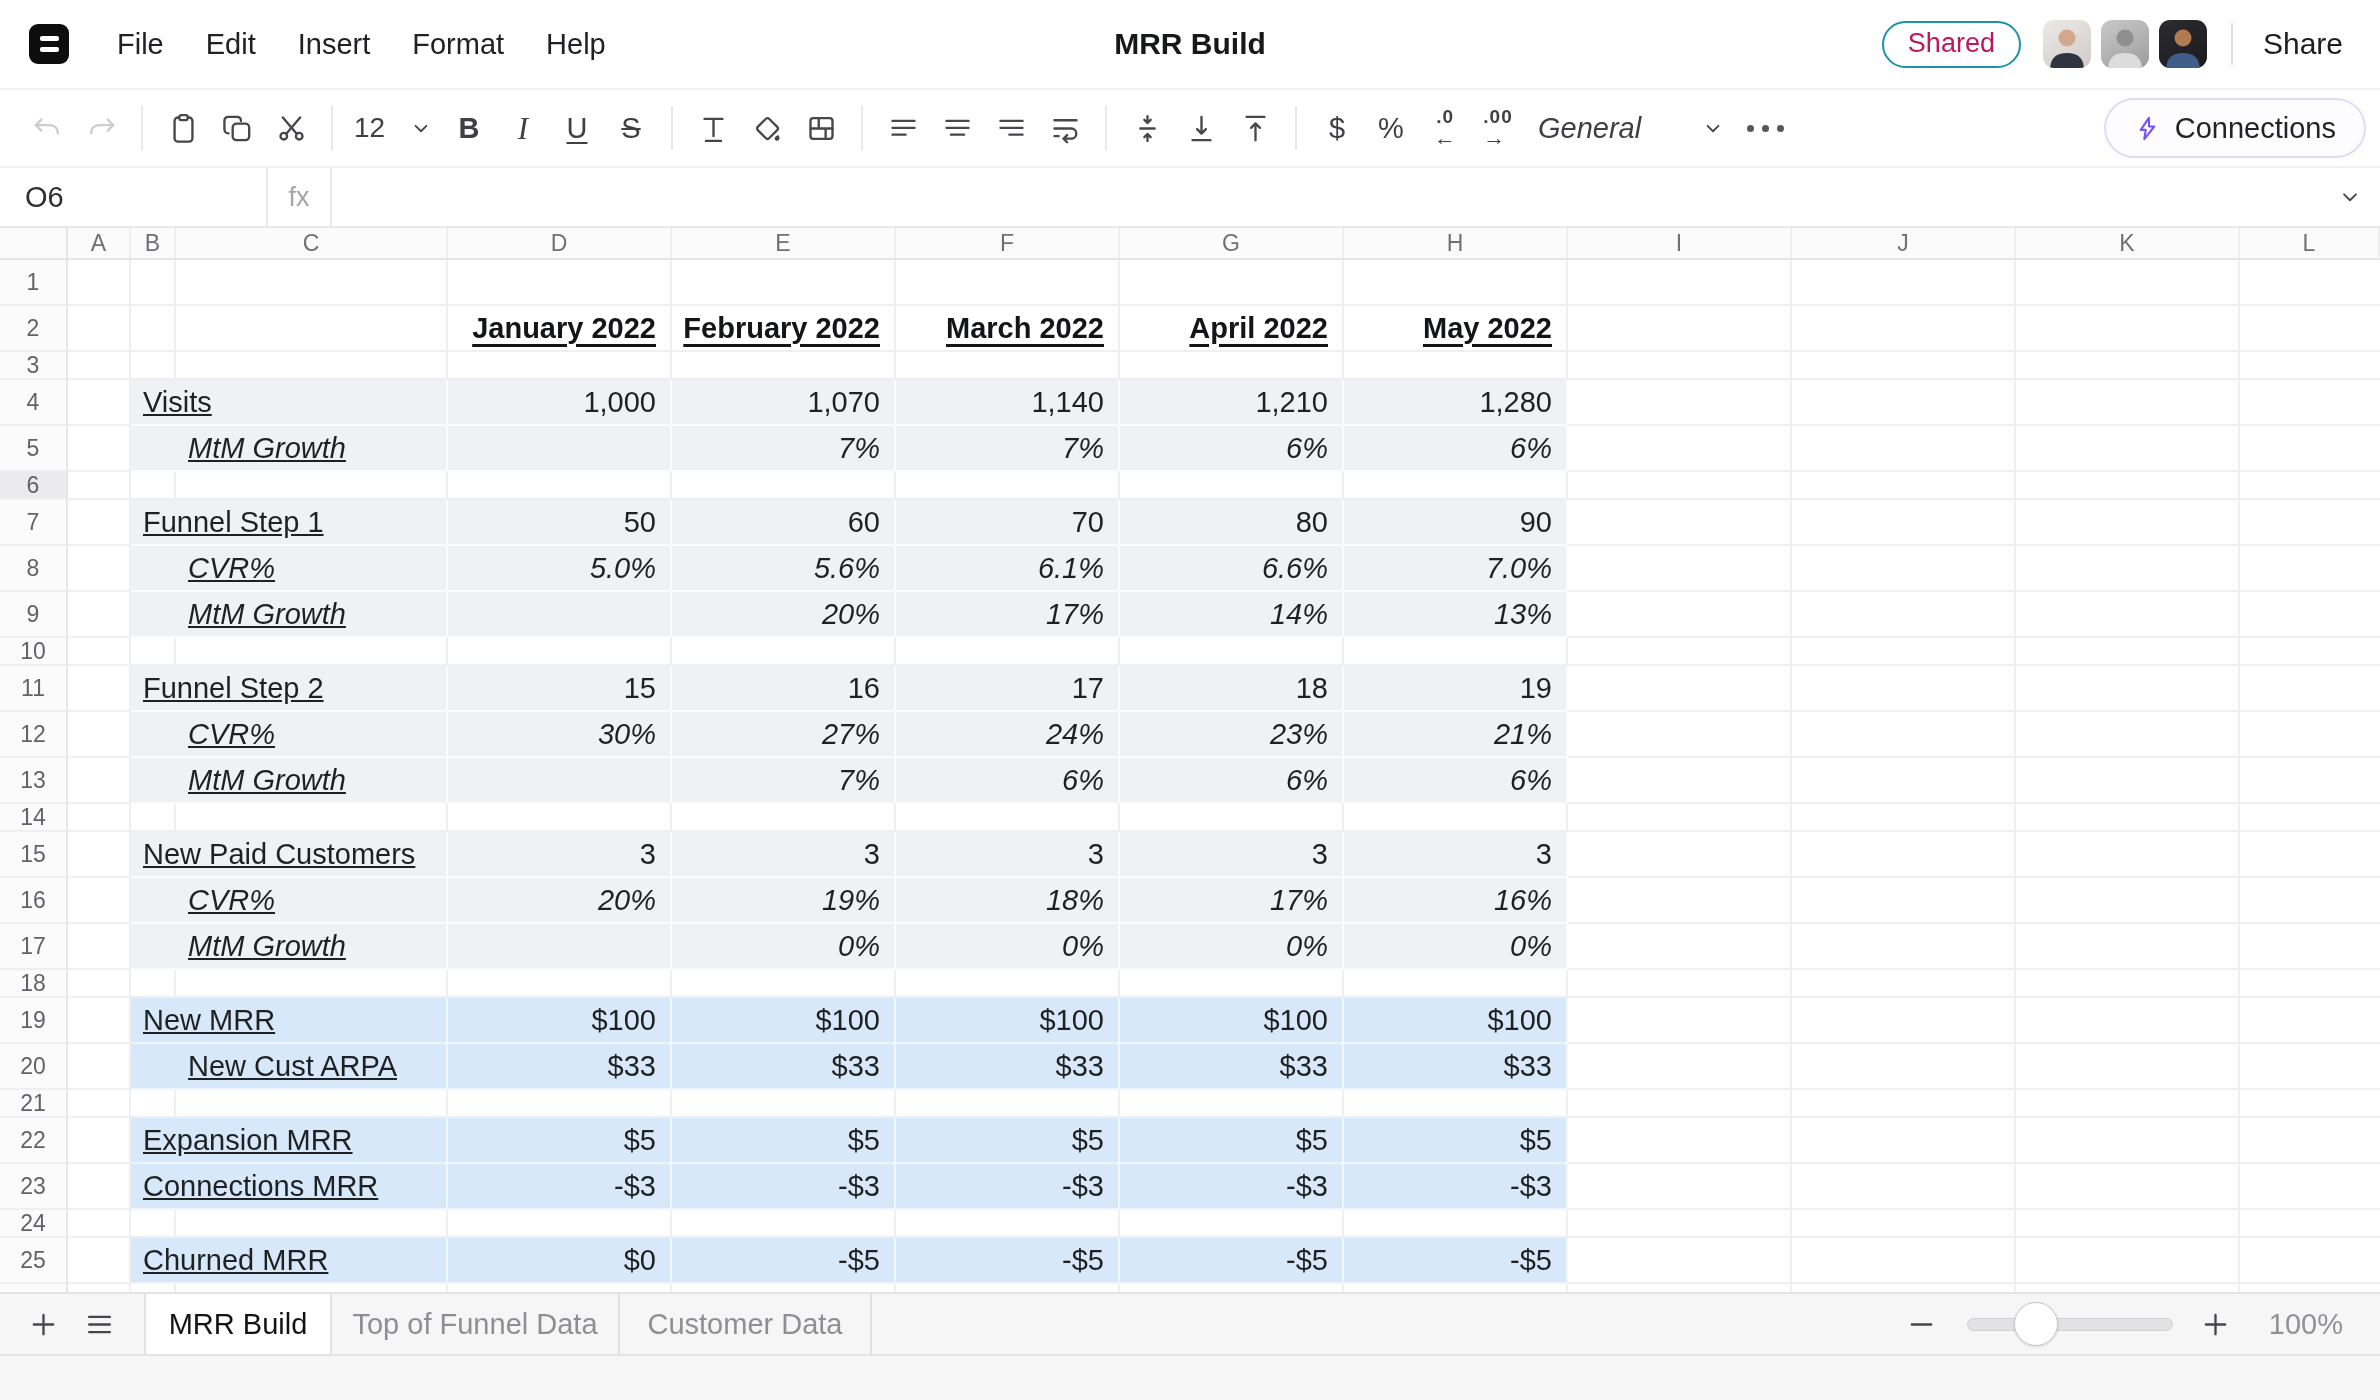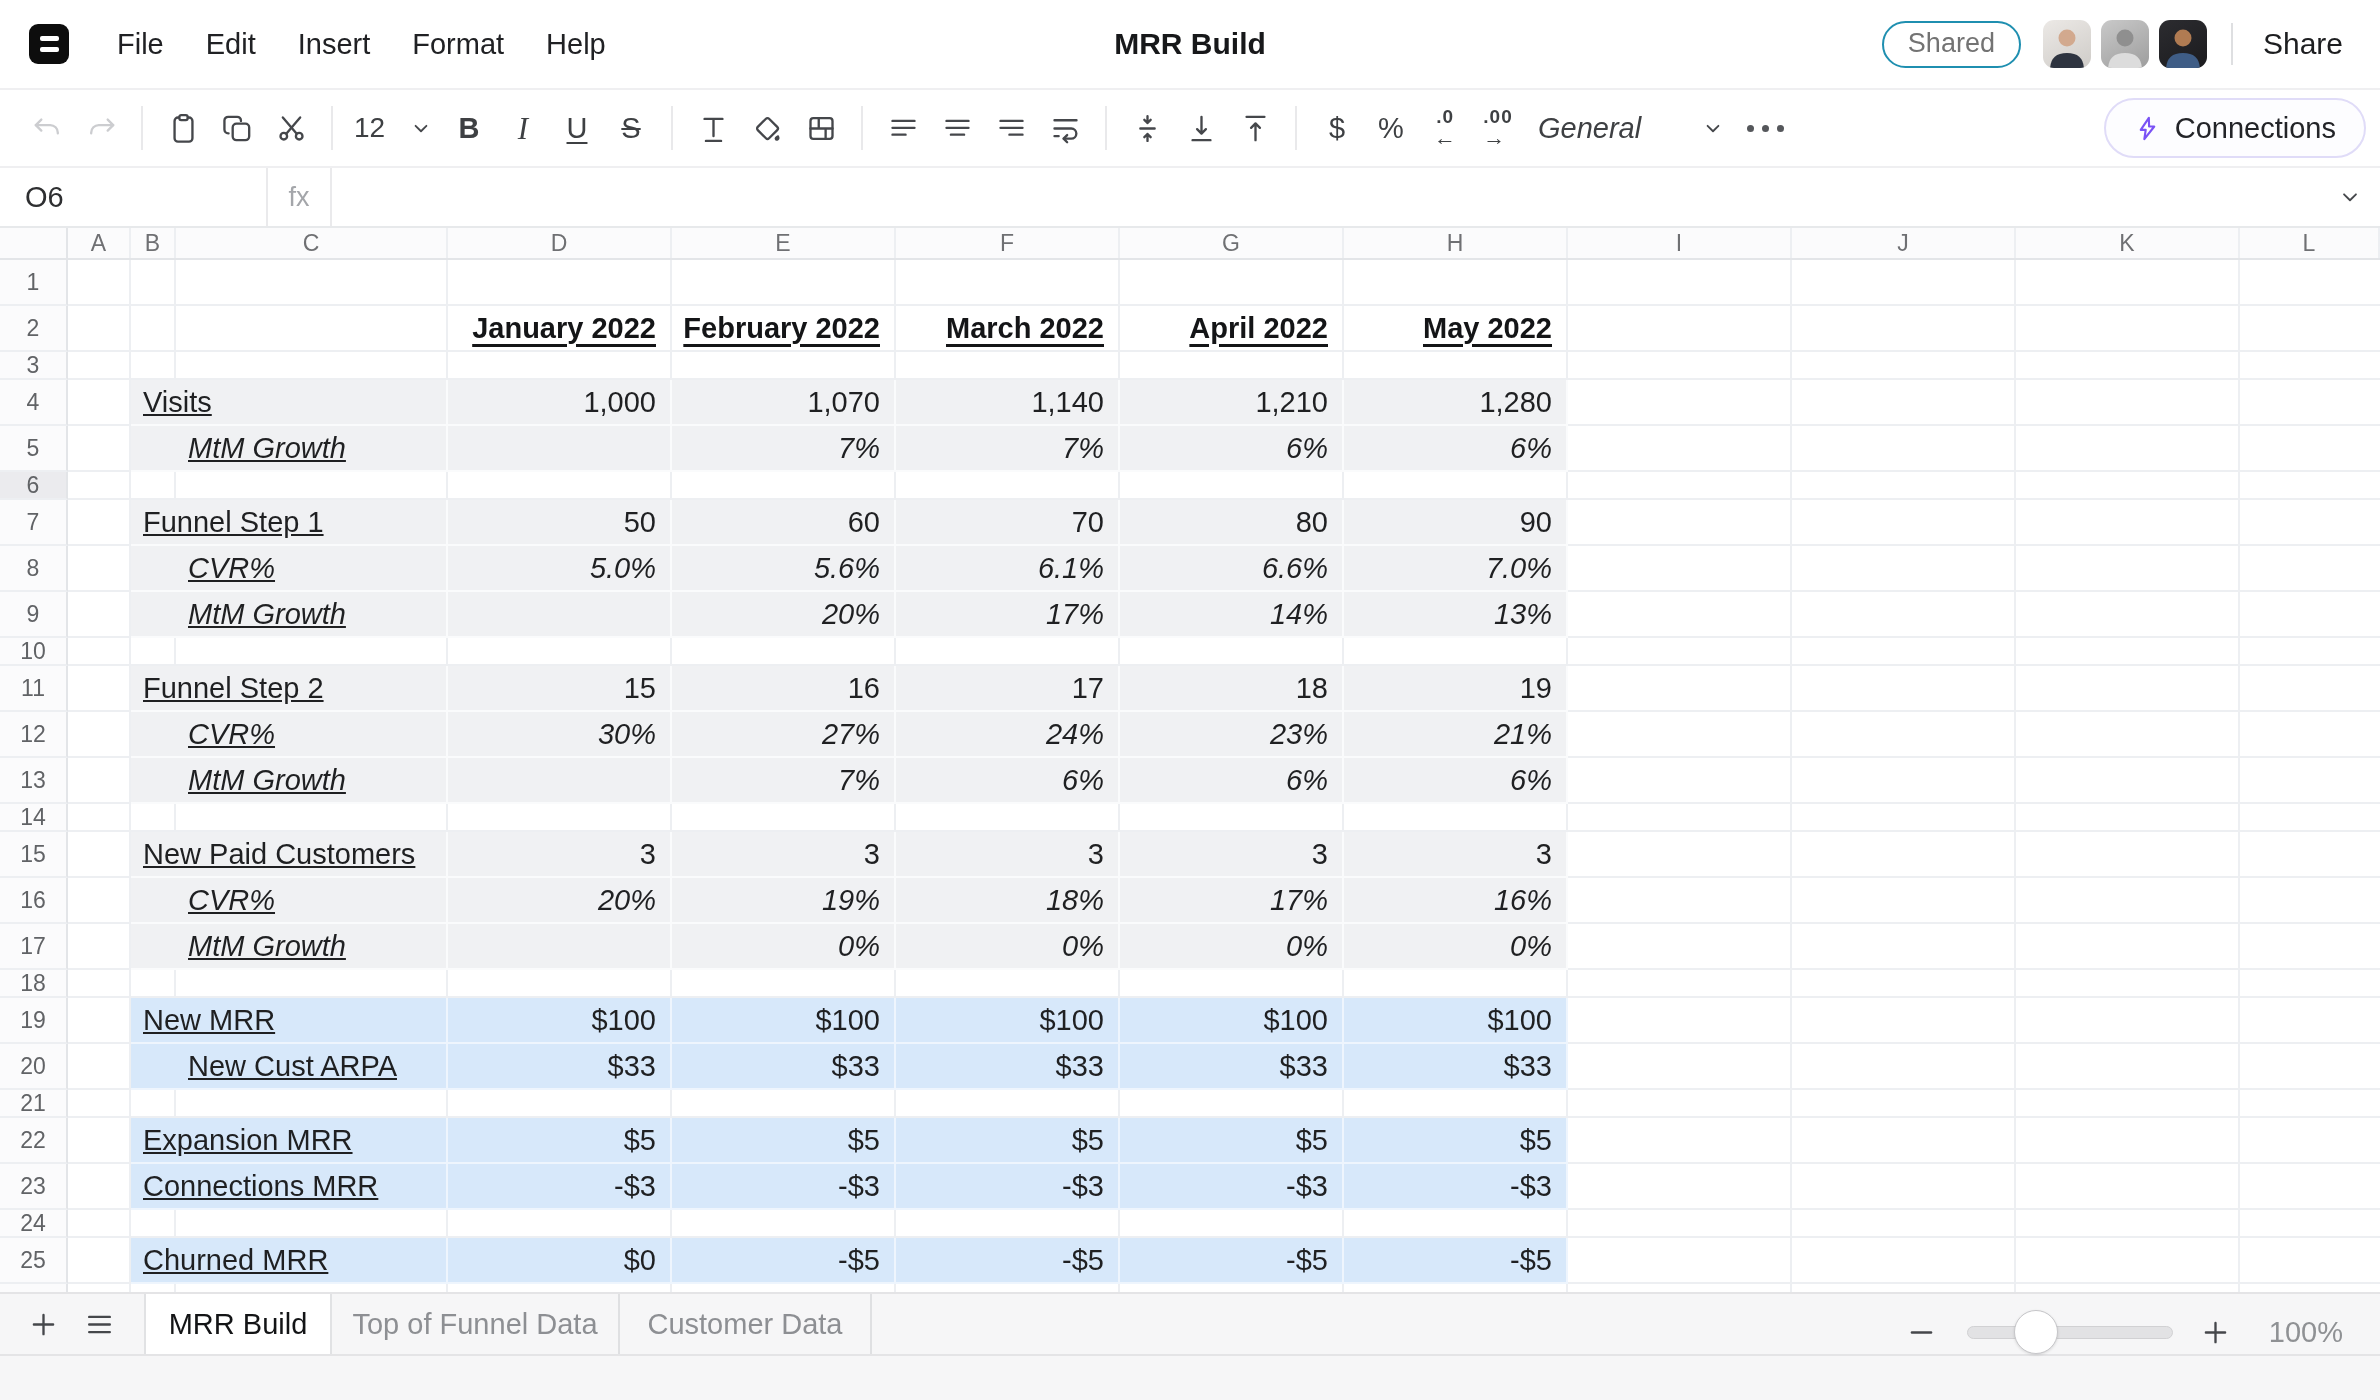--- a/index.html
+++ b/index.html
@@ -10,21 +10,21 @@
   
   .menubar { position:absolute; top:0; left:0; width:100%; height:90px; background:#fff;
              border-bottom:2px solid #efeff1; display:flex; align-items:center; }
   .logo { width:40px; height:40px; margin-left:29px; background:#0d0d0d; border-radius:9px;
           display:flex; flex-direction:column; align-items:center; justify-content:center; gap:6px; cursor:pointer; }
   .logo .bar { width:19px; height:5px; background:#fff; border-radius:2px; }
   .menus { display:flex; gap:42px; margin-left:48px; }
   .menu-item { font-size:29px; color:#202124; cursor:pointer; }
   .doc-title { position:absolute; left:50%; transform:translateX(-50%); font-size:30px; font-weight:700; color:#17181a; }
   .mb-right { position:absolute; right:37px; display:flex; align-items:center; }
-  .shared-pill { font-size:27px; color:#737373; border:2.5px solid #1f8fb0; border-radius:24px;
+  .shared-pill { font-size:27px; color:#be185d; border:2.5px solid #1f8fb0; border-radius:24px;
                  padding:7px 24px 9px; line-height:1; cursor:pointer; }
   .avatars { display:flex; gap:10px; margin-left:22px; }
   .avatar { width:48px; height:48px; border-radius:11px; overflow:hidden; position:relative; cursor:pointer; }
   .av1 { background:linear-gradient(150deg,#ece9e6,#cfccc8); }
   .av2 { background:linear-gradient(150deg,#c9c9c9,#9d9d9d); }
   .av3 { background:linear-gradient(150deg,#2c2c30,#1b1b1e); }
   .vdiv { width:2px; height:42px; background:#dedfe1; margin-left:24px; }
   .share-label { font-size:30px; color:#1d1e20; margin-left:30px; cursor:pointer; }
   .presence-bar { position:absolute; top:0; width:30px; height:9px; border-radius:0 0 5px 5px; }
 
@@ -93,21 +93,21 @@
   
   .footer { position:absolute; top:1292px; left:0; width:100%; height:108px; background:#f6f6f7; border-top:2px solid #e4e4e6; }
   .tabstrip { height:62px; border-bottom:2px solid #e4e4e6; display:flex; align-items:center; }
   .fbtn { width:34px; height:60px; display:flex; align-items:center; justify-content:center; cursor:pointer; flex:none; }
   .fbtn:first-child { margin-left:26px; }
   .fbtn + .fbtn { margin-left:22px; }
   .tabs { display:flex; height:60px; margin-left:28px; }
   .tab { height:60px; display:flex; align-items:center; justify-content:center; font-size:29px; color:#8d8f93; cursor:pointer; }
   .tab.active { background:#fff; border-left:2px solid #e1e2e4; border-right:2px solid #e1e2e4; color:#131416; }
   .tabsep { width:2px; height:60px; background:#dfe0e2; flex:none; }
-  .zoomctl { position:absolute; right:37px; top:8px; height:60px; display:flex; align-items:center; }
+  .zoomctl { position:absolute; right:37px; top:0; height:60px; display:flex; align-items:center; }
   .track { position:relative; width:206px; height:13px; border-radius:7px; background:#e2e2e4; border:1.5px solid #d1d1d3;
            margin:0 26px 0 28px; cursor:pointer; }
   .knob { position:absolute; top:50%; left:46px; transform:translateY(-50%); width:44px; height:44px;
           border-radius:50%; background:#fff; border:1.5px solid #c6c6c9; box-shadow:0 1px 3px rgba(0,0,0,.12); cursor:grab; }
   .zoomlabel { font-size:29px; color:#8f9194; margin-left:36px; }
 </style>
 </head>
 <body>
 
 <div class="app">

